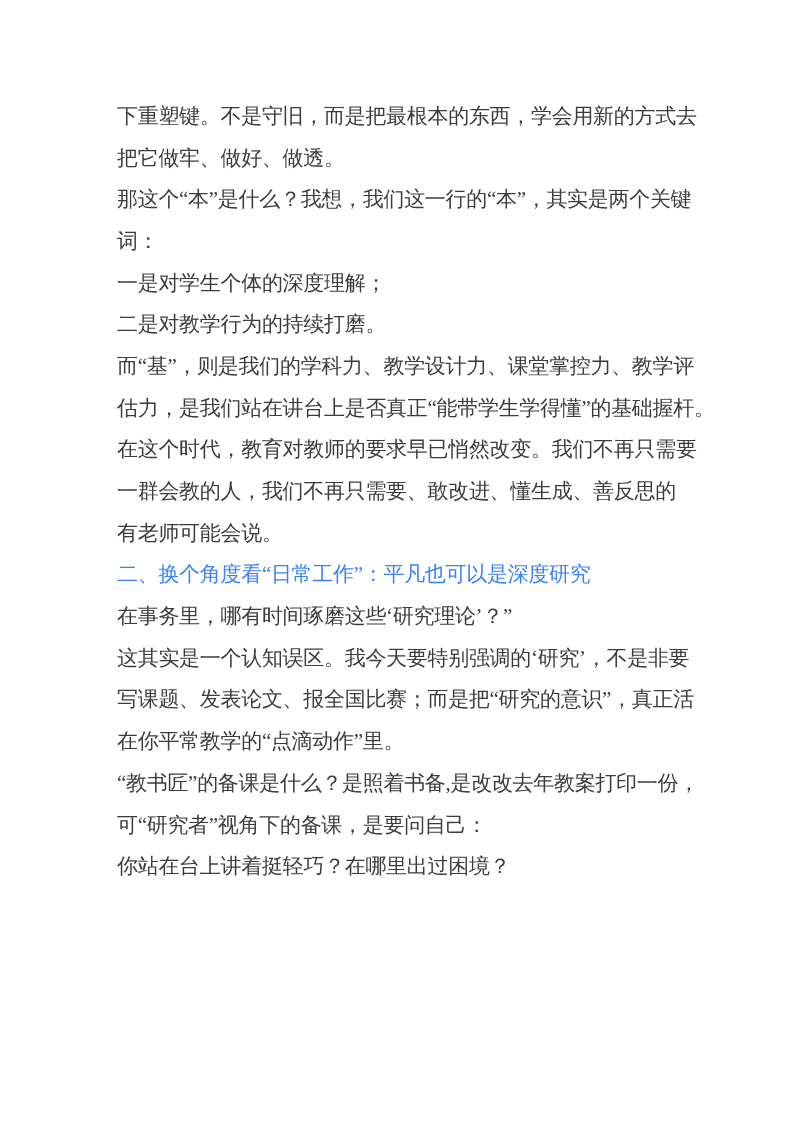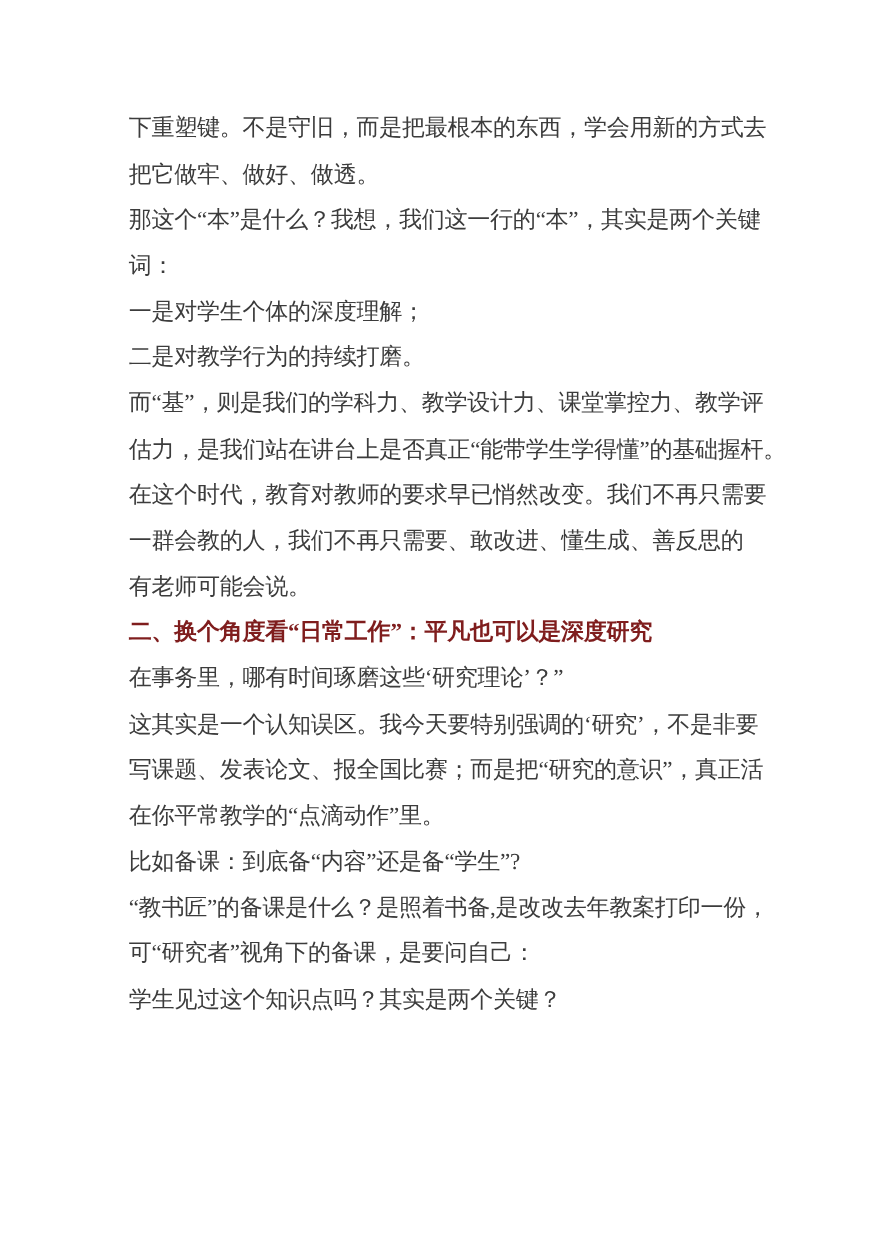--- a/index.html
+++ b/index.html
@@ -29,22 +29,22 @@
     height: 41.7px;
     display: flex;
     align-items: center;
     font-size: 21px;
     letter-spacing: -0.3px;
     color: #3c3c3c;
     white-space: nowrap;
     font-weight: 400;
   }
   .heading .line {
-    font-weight: 700;
-    color: #7f1d1d;
+    font-weight: 400;
+    color: #3b82f6;
   }
 </style>
 </head>
 <body>
 
 <div class="page">
   <div class="content" id="doc-content">
       <div class="block paragraph">
         <div class="line">下重塑键。不是守旧，而是把最根本的东西，学会用新的方式去</div>
         <div class="line">把它做牢、做好、做透。</div>
@@ -73,25 +73,22 @@
       </div>
       <div class="block paragraph">
         <div class="line">在事务里，哪有时间琢磨这些‘研究理论’？”</div>
       </div>
       <div class="block paragraph">
         <div class="line">这其实是一个认知误区。我今天要特别强调的‘研究’，不是非要</div>
         <div class="line">写课题、发表论文、报全国比赛；而是把“研究的意识”，真正活</div>
         <div class="line">在你平常教学的“点滴动作”里。</div>
       </div>
       <div class="block paragraph">
-        <div class="line">比如备课：到底备“内容”还是备“学生”?</div>
-      </div>
-      <div class="block paragraph">
         <div class="line">“教书匠”的备课是什么？是照着书备,是改改去年教案打印一份，</div>
       </div>
       <div class="block paragraph">
         <div class="line">可“研究者”视角下的备课，是要问自己：</div>
       </div>
       <div class="block paragraph">
-        <div class="line">学生见过这个知识点吗？其实是两个关键？</div>
+        <div class="line">你站在台上讲着挺轻巧？在哪里出过困境？</div>
       </div>
     </div>
 </div>
 
 </body></html>

